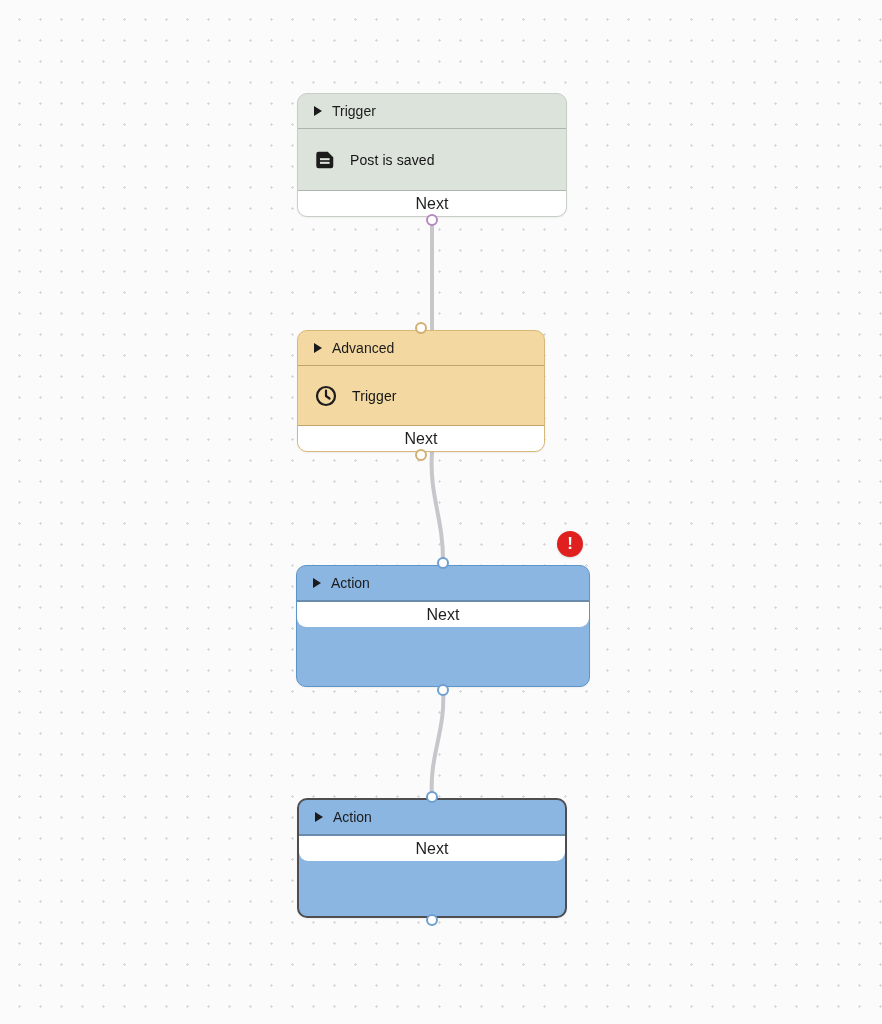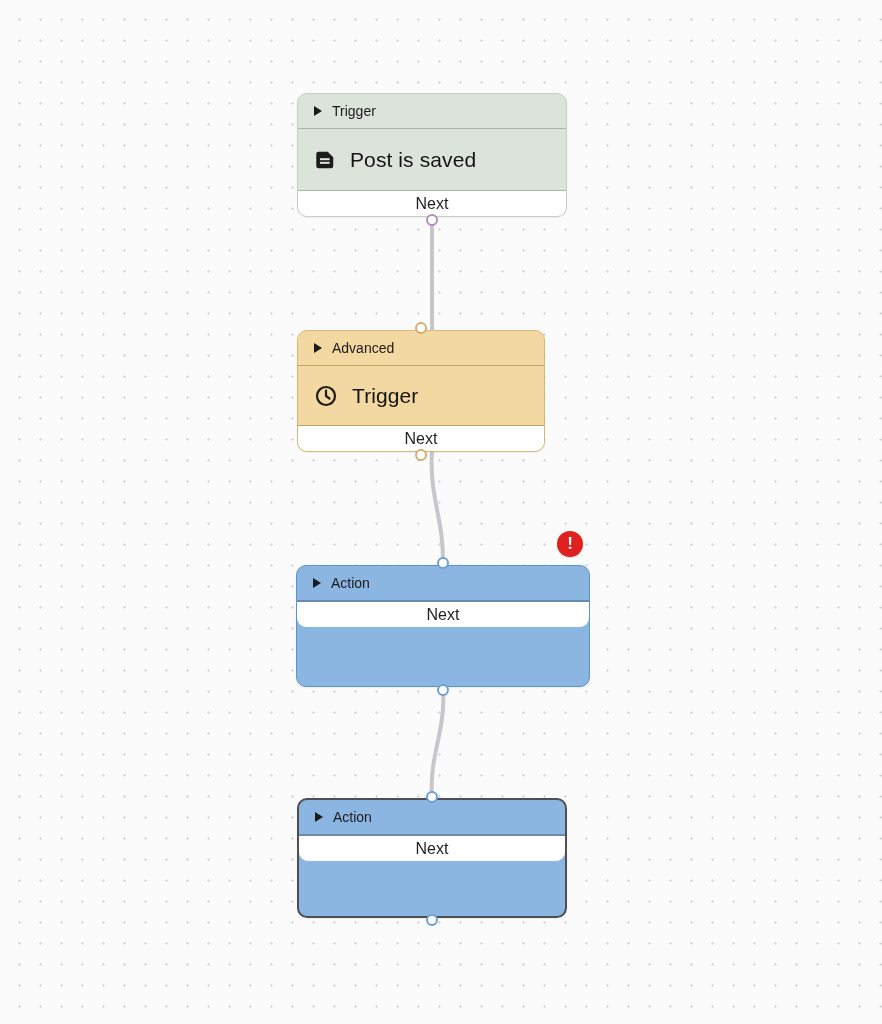--- a/index.html
+++ b/index.html
@@ -36,21 +36,21 @@
     border-bottom:1px solid var(--divider);
     border-radius:9px 9px 0 0;
     font-size:14px; font-weight:500; color:#1b1b1b;
   }
   .play { width:0; height:0; border-top:5px solid transparent; border-bottom:5px solid transparent; border-left:8px solid #1b1b1b; }
 
   .node-body {
     flex:1 1 auto;
     display:flex; align-items:center; gap:14px;
     padding:0 16px;
-    font-size:21px; font-weight:500; color:#141414;
+    font-size:14px; font-weight:500; color:#141414;
     letter-spacing:.1px;
   }
   .node-body svg { flex:0 0 auto; display:block; }
 
   .node-footer {
     flex:0 0 26px; height:26px;
     background:#ffffff;
     border-top:1px solid var(--divider);
     border-radius:0 0 9px 9px;
     display:flex; align-items:center; justify-content:center;

